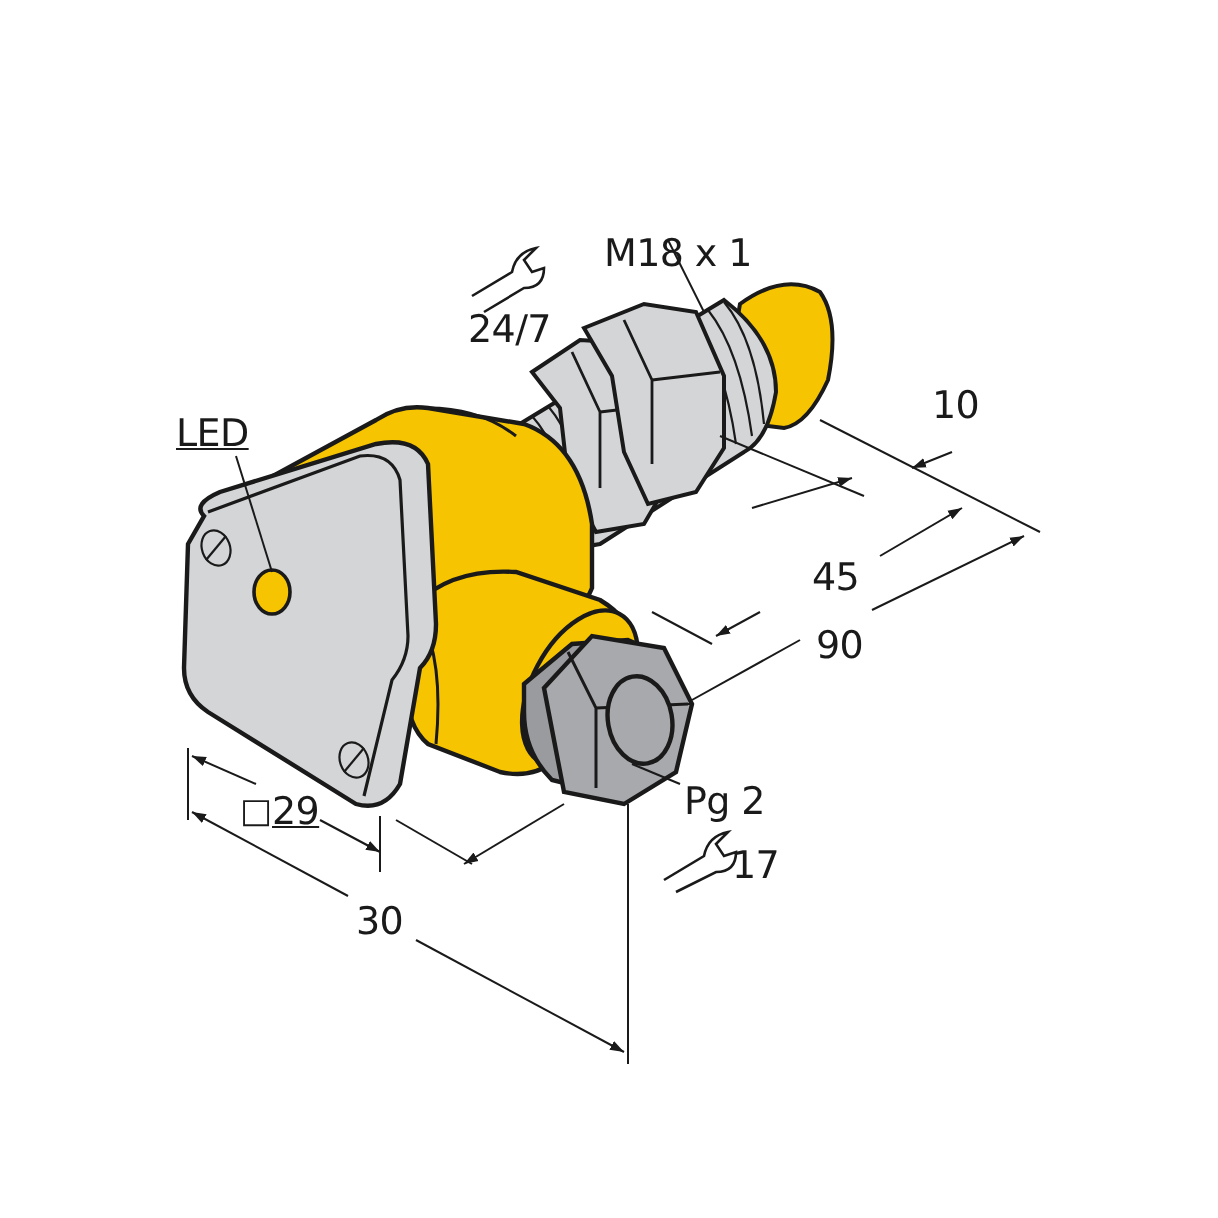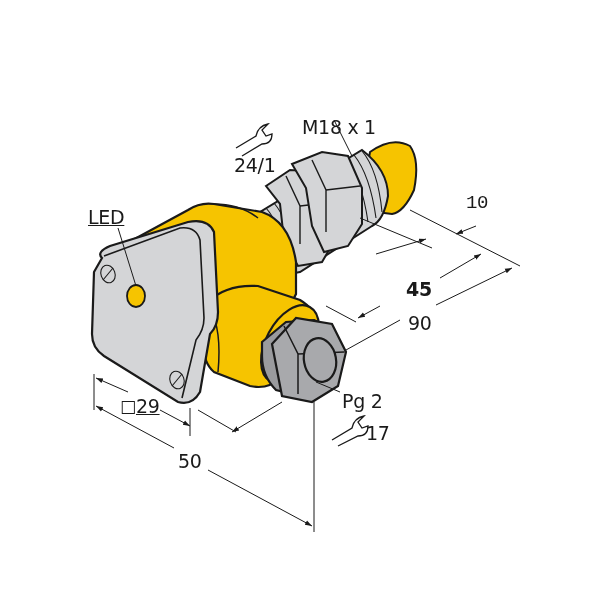--- a/index.html
+++ b/index.html
@@ -115,23 +115,23 @@
 
   <g stroke="#1a1a1a" stroke-width="1.3" fill="none">
     <path d="M236,148 L256,136 Q258,126 268,124 L262,130 L266,136 L272,134 Q272,144 262,144 L242,156"></path>
   </g>
   <g stroke="#1a1a1a" stroke-width="1.3" fill="none">
     <path d="M332,440 L352,428 Q354,418 364,416 L358,422 L362,428 L368,426 Q368,436 358,436 L338,446"></path>
   </g>
 </svg>
 
 <span class="lbl" style="left:302px;top:118px;">M18 x 1</span>
-<span class="lbl" style="left:234px;top:156px;">24/1</span>
-<span class="lbl" style="left:466px;top:194px;font-family:Liberation Mono, monospace;">10</span>
+<span class="lbl" style="left:234px;top:156px;">24/7</span>
+<span class="lbl" style="left:466px;top:194px;">10</span>
 <span class="lbl" style="left:88px;top:208px;text-decoration:underline;">LED</span>
-<span class="lbl" style="left:406px;top:280px;font-weight:bold;">45</span>
+<span class="lbl" style="left:406px;top:280px;">45</span>
 <span class="lbl" style="left:408px;top:314px;">90</span>
 <span class="lbl" style="left:342px;top:392px;">Pg 2</span>
 <span class="lbl" style="left:366px;top:424px;">17</span>
 <span class="lbl" style="left:120px;top:398px;font-size:17px;">□</span>
 <span class="lbl" style="left:136px;top:397px;text-decoration:underline;">29</span>
-<span class="lbl" style="left:178px;top:452px;">50</span>
+<span class="lbl" style="left:178px;top:452px;">30</span>
 </div>
 
 </body></html>

